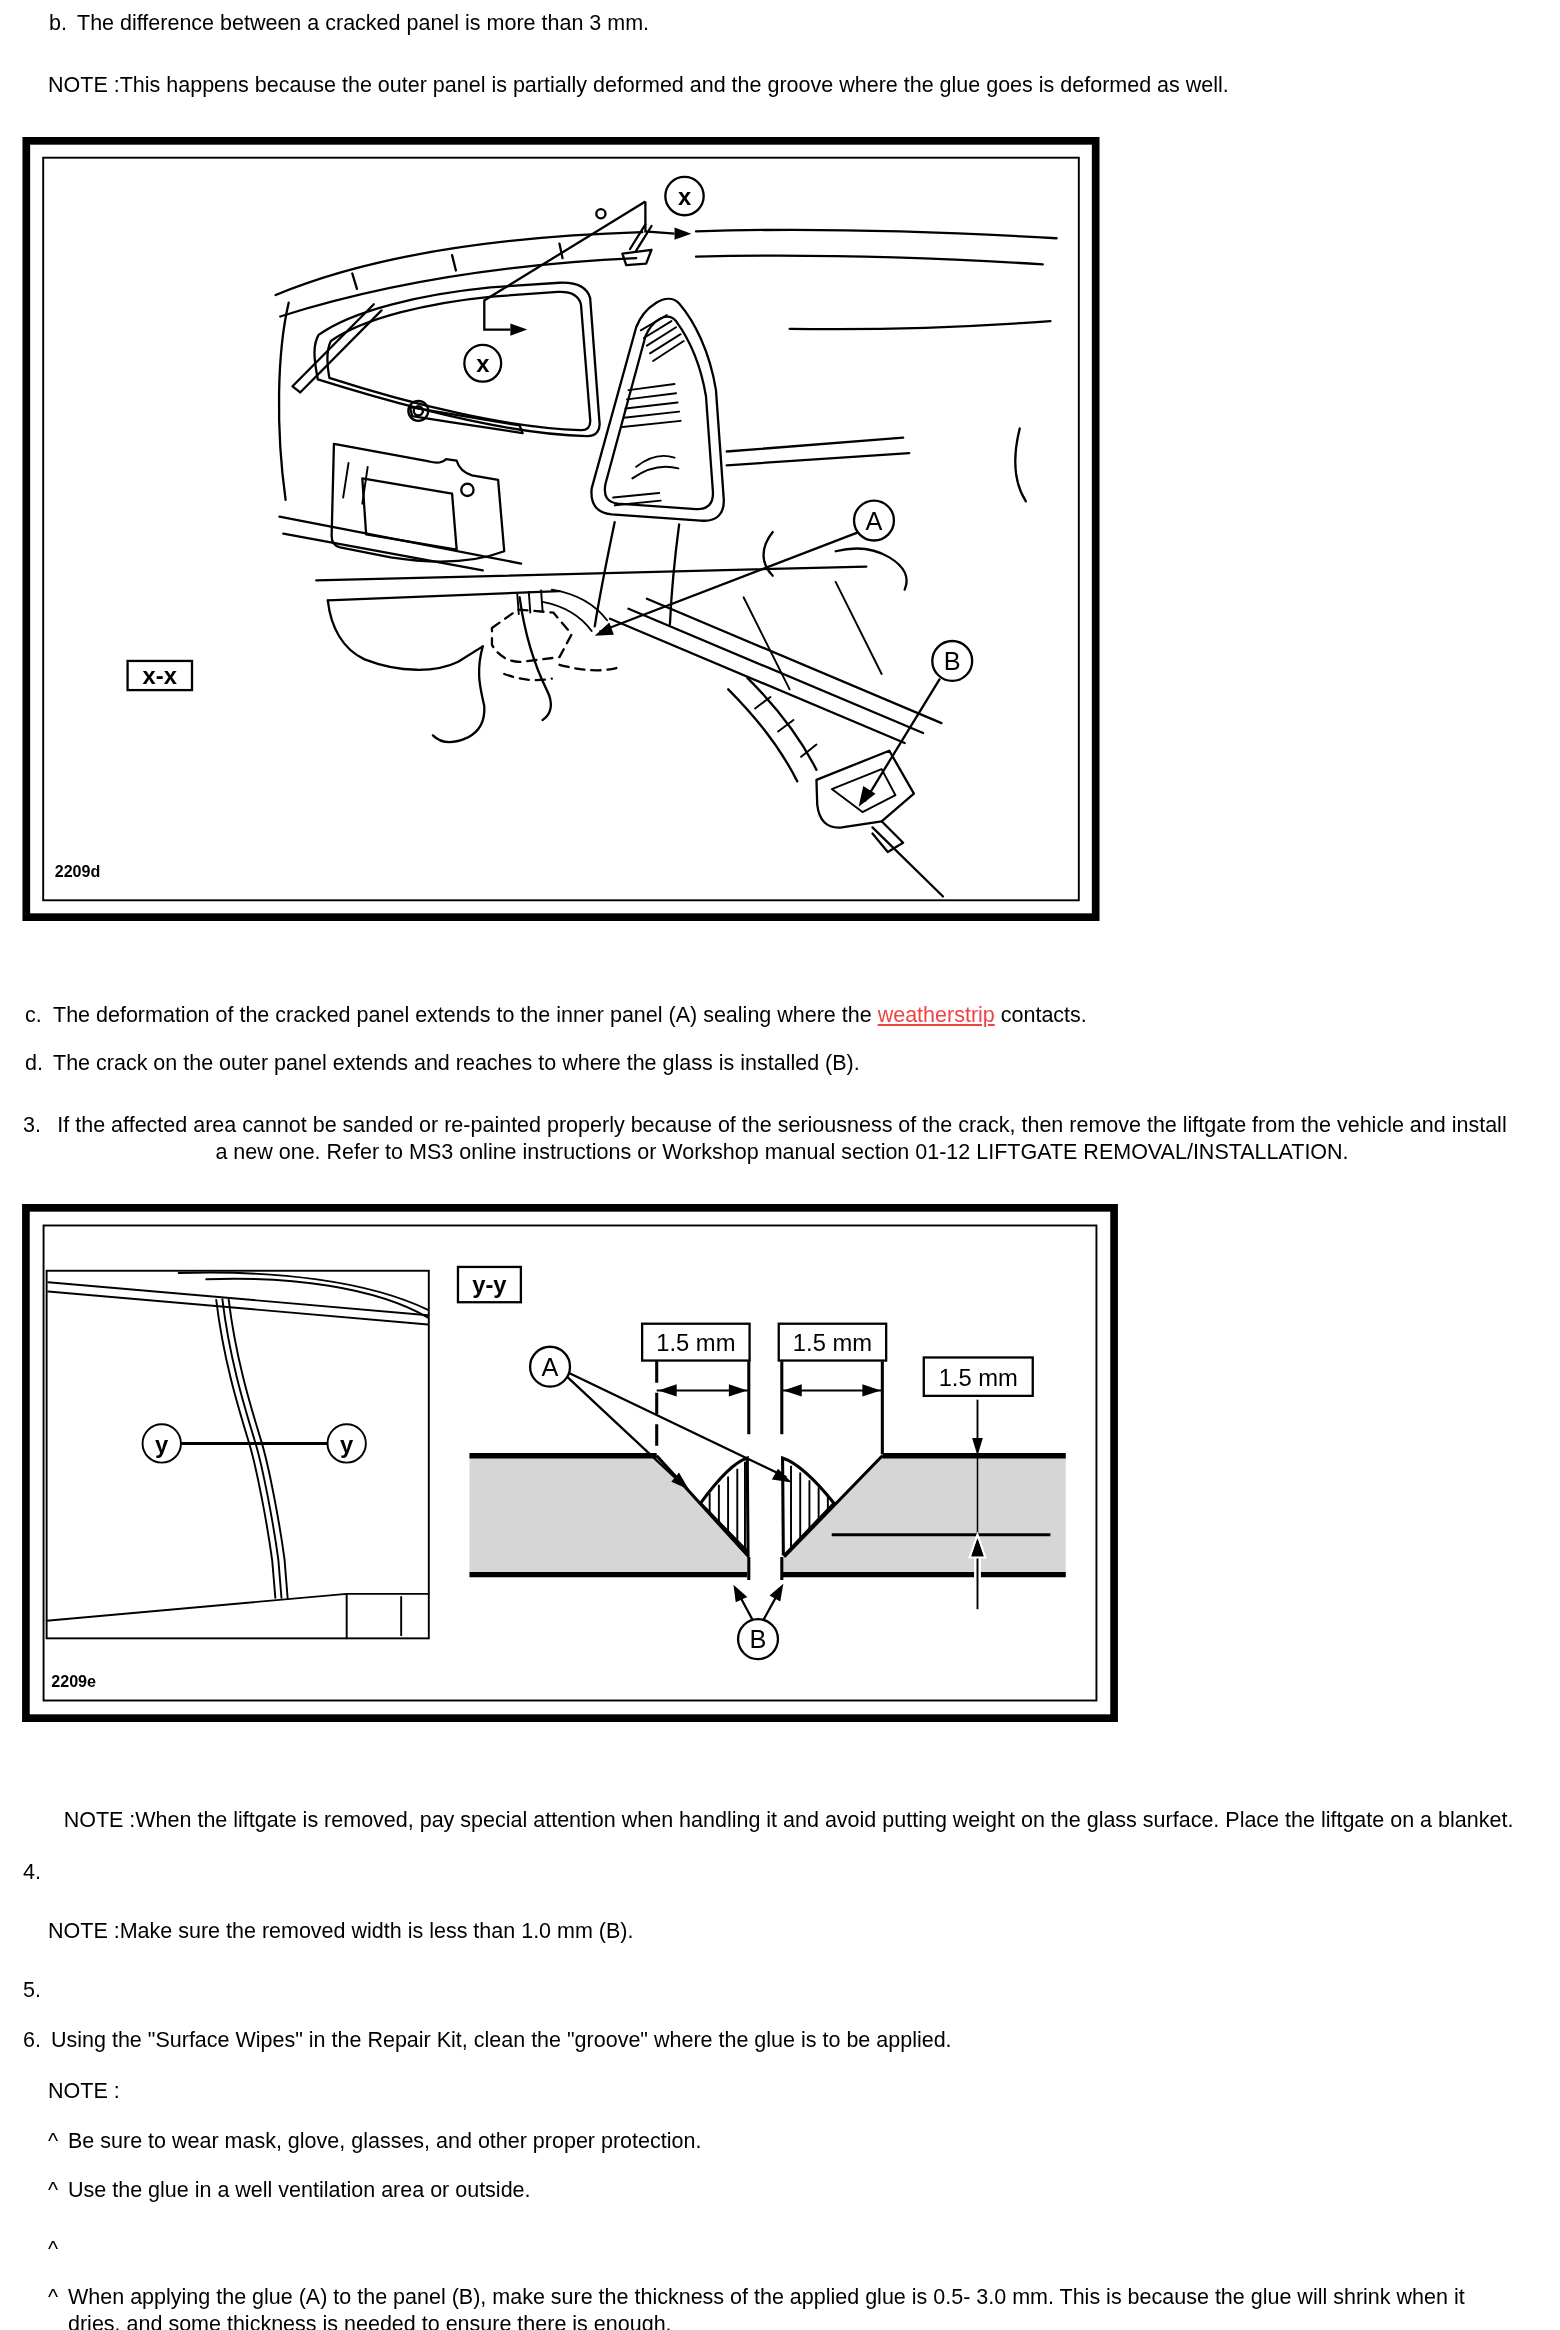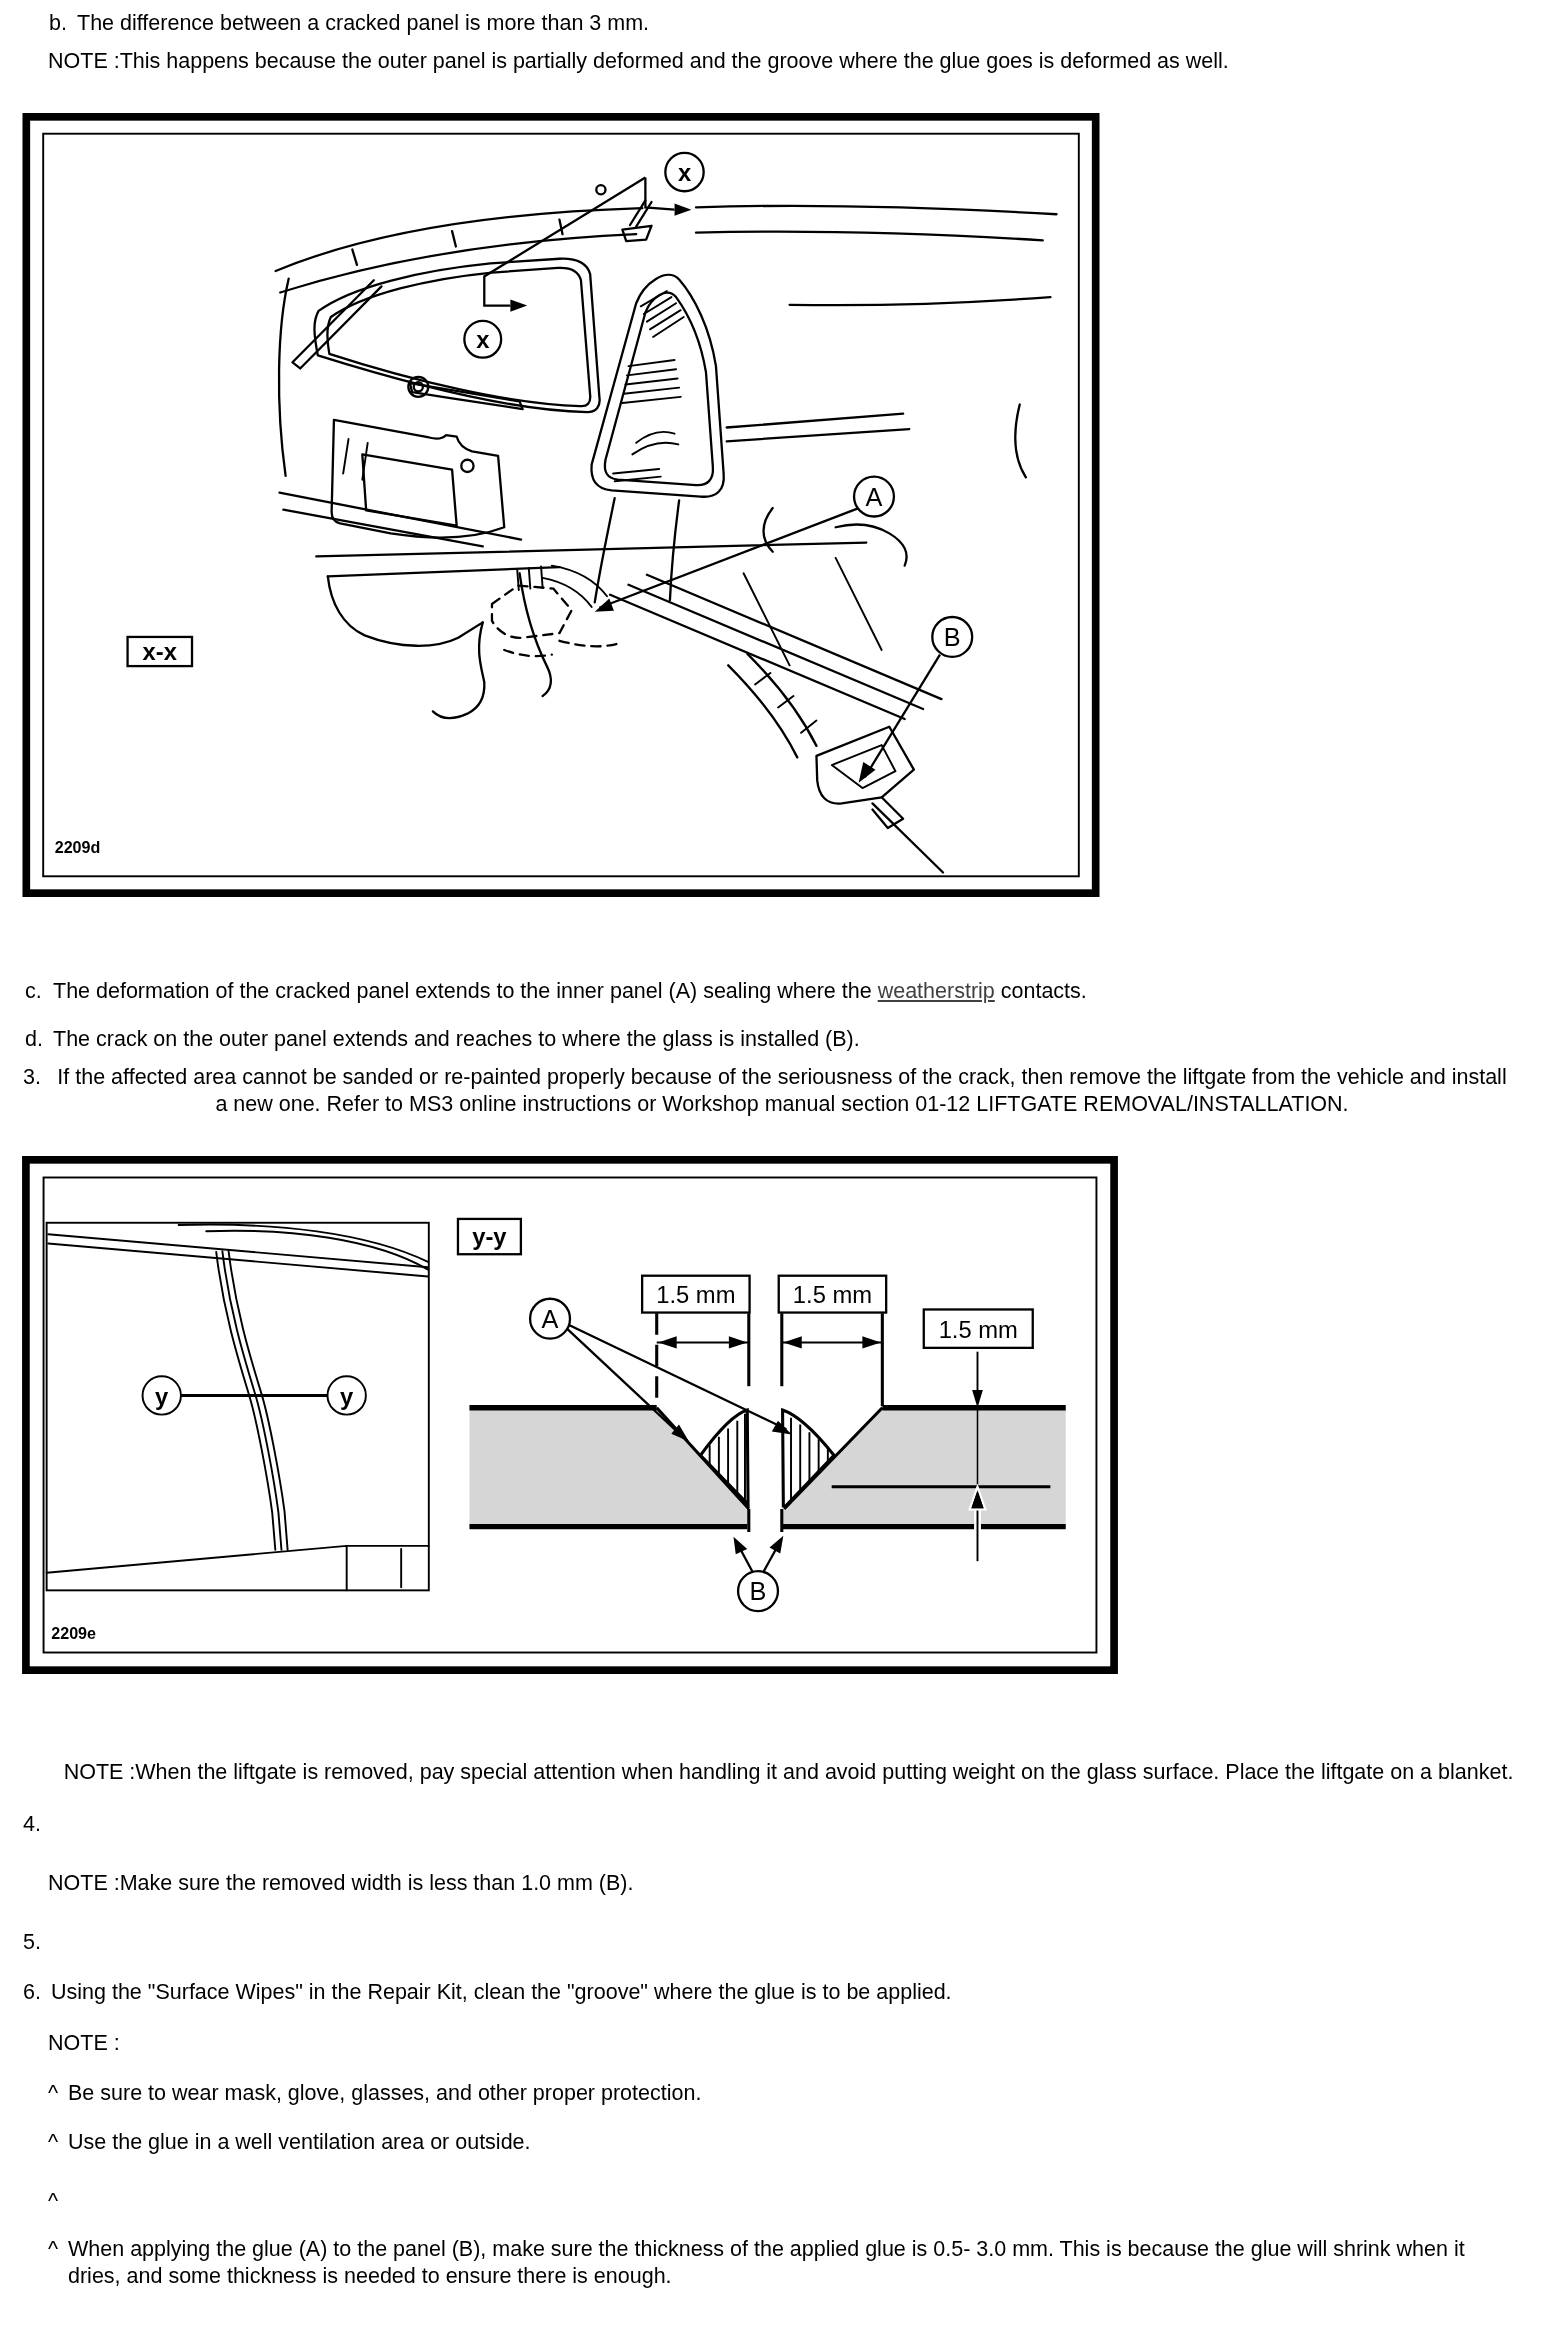--- a/index.html
+++ b/index.html
@@ -18,29 +18,29 @@
   .ind64{margin-left:49px;}
   .ind63{margin-left:48px;}
   .ind33{margin-left:25px;}
   .ind30{margin-left:23px;}
   .mt13{margin-top:10px;}
   .mt27{margin-top:21px;}
   .mt28{margin-top:21.5px;}
   .mt29{margin-top:32px;}
   .mt30{margin-top:23px;}
   .mt32{margin-top:24.6px;}
-  .mt35{margin-top:11px;}
+  .mt35{margin-top:35px;}
   .mt49{margin-top:38px;}
   .mt50{margin-top:38px;}
   .mt106{margin-top:81px;}
   .mt111{margin-top:85px;text-align:center;}
   .caret-li{display:flex;align-items:flex-start;margin-left:48px;}
   .caret{flex:0 0 auto;width:20px;}
   .caret-text{max-width:1443px;}
-  a.doclink{color:#404040;text-decoration:underline;cursor:pointer;}
+  a.doclink{color:#ef4444;text-decoration:underline;cursor:pointer;}
   .figwrap{margin-left:21.5px;}
   svg{display:block;}
   svg text{font-family:"Liberation Sans", sans-serif;}
   .callout-letter{font-size:31px;font-weight:700;}
   .callout-letter-lt{font-size:33px;font-weight:400;}
   .section-label{font-size:31px;font-weight:700;}
   .dim-label{font-size:31px;font-weight:400;}
   .figcode{font-size:21px;font-weight:700;}
 </style>
 </head>

